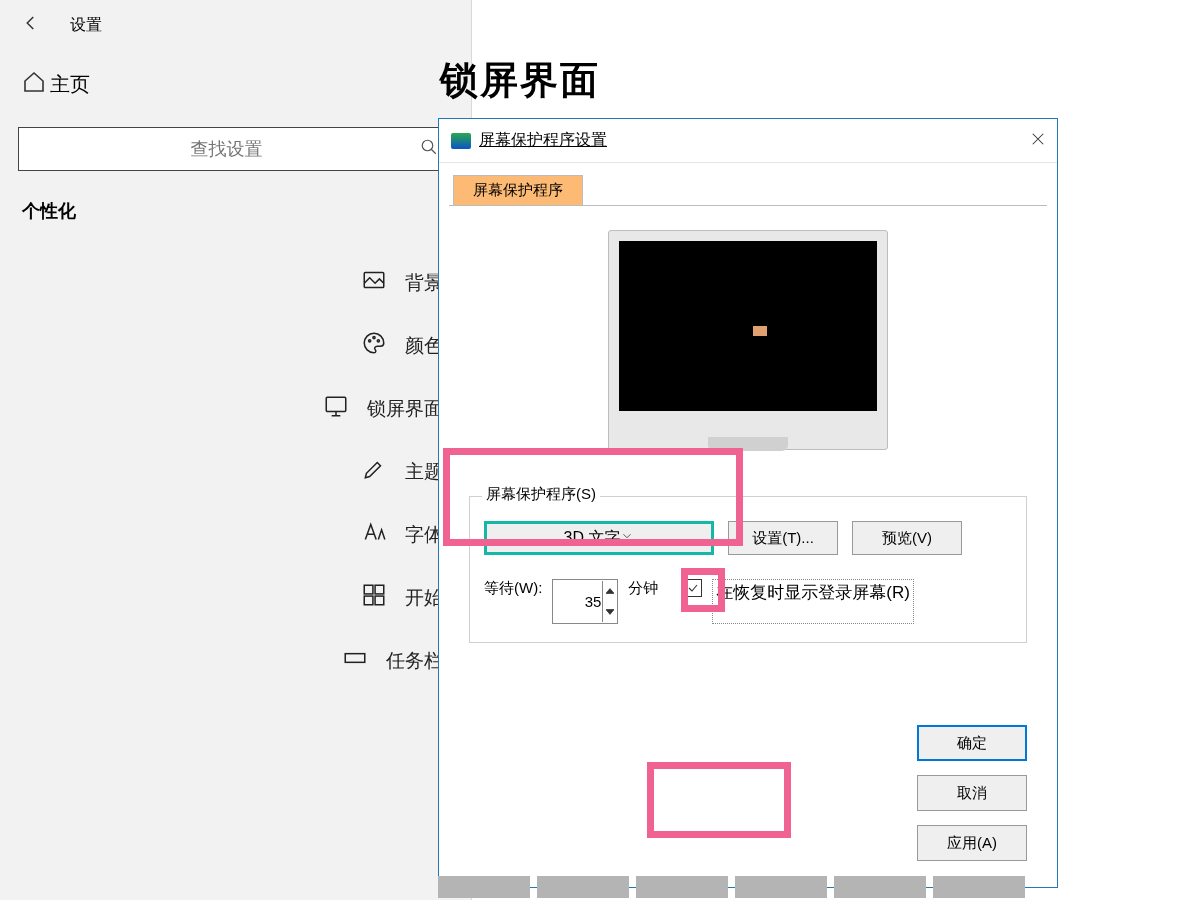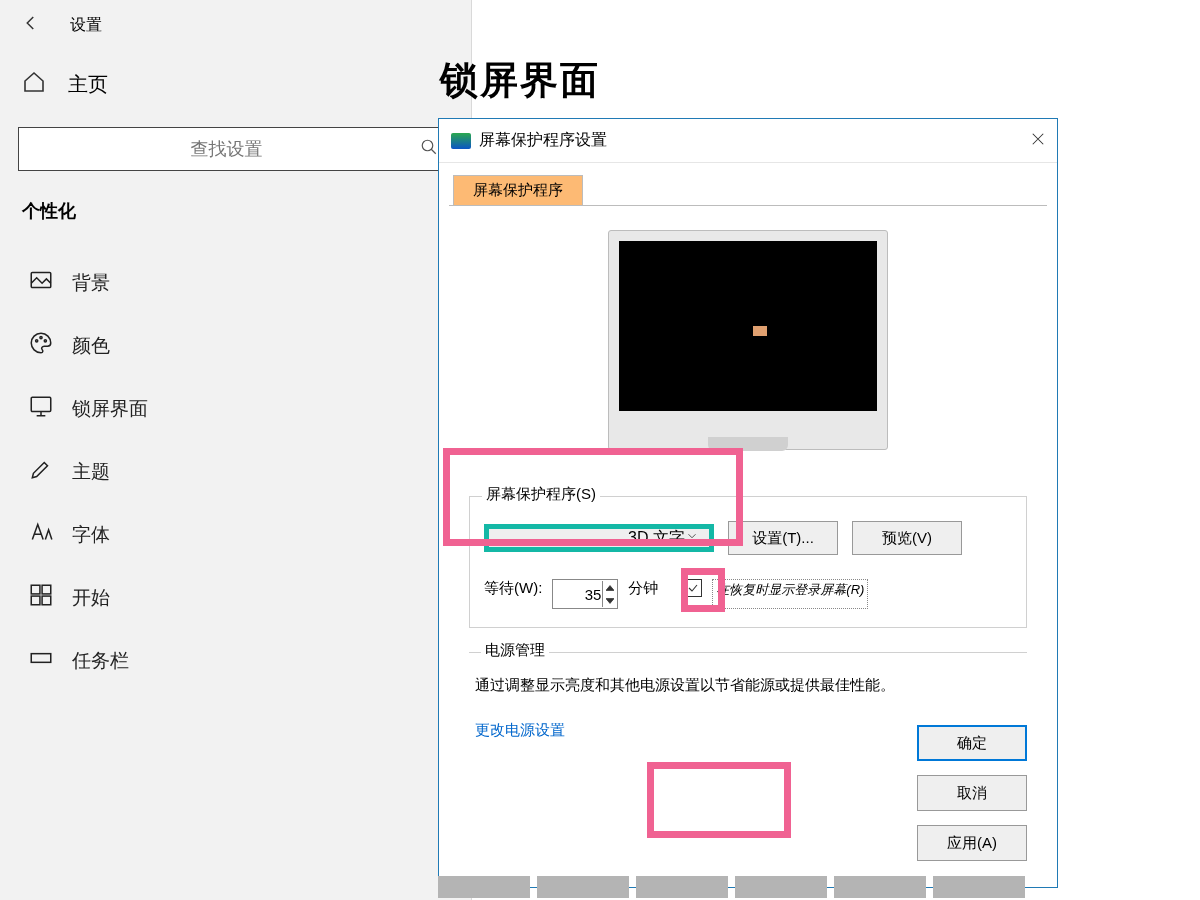--- a/index.html
+++ b/index.html
@@ -2,66 +2,66 @@
 <html><head>
 <meta charset="utf-8">
 <style>
   * { box-sizing: border-box; margin: 0; padding: 0; font-family: "Microsoft YaHei", "Segoe UI", sans-serif; }
   body { width: 1200px; height: 900px; background: #fff; overflow: hidden; position: relative; }
 
   
   .sidebar { position: absolute; left: 0; top: 0; width: 472px; height: 900px; background: #f2f2f2; border-right: 1px solid #d9d9d9; }
   .sb-top { display: flex; align-items: center; gap: 30px; padding: 14px 22px; font-size: 16px; }
   .back-arrow svg { width: 18px; height: 18px; stroke: #333; }
-  .sb-home-row { display: flex; align-items: center; gap: 22px; padding: 20px 22px; font-size: 20px; }
+  .sb-home-row { display: flex; align-items: center; gap: 4px; padding: 20px 22px; font-size: 20px; }
   .sb-home-row svg { width: 24px; height: 24px; stroke: #333; fill: none; stroke-width: 1.6; }
   .search-box { margin: 8px 18px 0 18px; height: 44px; border: 1.5px solid #444; background: #fff; display: flex; align-items: center; padding: 0 14px; justify-content: space-between; }
   .search-box input { border: none; outline: none; font-size: 18px; flex: 1; background: transparent; text-align: center; }
   .search-box svg { width: 18px; height: 18px; stroke: #555; fill: none; stroke-width: 1.6; }
   .section-title { padding: 28px 22px 10px 22px; font-size: 18px; font-weight: 700; }
   .nav-list { padding-top: 18px; }
-  .nav-item { display: flex; align-items: center; gap: 18px; padding: 16px 28px; font-size: 19px; color: #222; cursor: pointer; }
+  .nav-item { display: flex; align-items: center; gap: 18px; padding: 16px 28px; font-size: 19px; color: #222; cursor: pointer; justify-content: flex-end; }
   .nav-item svg { width: 26px; height: 26px; stroke: #222; fill: none; stroke-width: 1.4; }
 
   
   .main-title { position: absolute; left: 440px; top: 55px; font-size: 38px; font-weight: 600; letter-spacing: 2px; }
 
   
   .dialog { position: absolute; left: 438px; top: 118px; width: 620px; height: 770px; border: 1px solid #207ab5; background: #fff; display: flex; flex-direction: column; }
   .dlg-titlebar { height: 44px; display: flex; align-items: center; justify-content: space-between; padding: 0 10px 0 12px; border-bottom: 1px solid #e6e6e6; }
-  .dlg-titlebar .ttl { display: flex; align-items: center; gap: 8px; font-size: 16px; }
+  .dlg-titlebar .ttl { display: flex; align-items: center; gap: 8px; font-size: 16px; text-decoration: underline; }
   .dlg-titlebar .monitor-ico { width: 20px; height: 16px; background: linear-gradient(#2aa84f,#0b54c5); border-radius: 2px; }
   .dlg-close svg { width: 18px; height: 18px; stroke: #333; stroke-width: 1.4; }
   .dlg-tab { margin: 12px 0 0 14px; border: 1px solid #bcbcbc; border-bottom: none; width: 130px; height: 30px; display: flex; align-items: center; justify-content: center; font-size: 15px; background: #fdba74; }
   .dlg-body { border-top: 1px solid #bcbcbc; margin: 0 10px 10px 10px; padding: 24px 20px 10px 20px; flex: 1; position: relative; }
 
   
   .preview { width: 280px; height: 220px; margin: 0 auto; border: 1px solid #bcbcbc; border-radius: 3px; background: #e8e8e8; padding: 10px; position: relative; }
   .preview .screen { width: 100%; height: 170px; background: #000; position: relative; }
   .preview .screen .dot { position: absolute; left: 52%; top: 50%; width: 14px; height: 10px; background: #e0a070; }
   .preview .stand { position: absolute; bottom: -2px; left: 50%; transform: translateX(-50%); width: 80px; height: 14px; background: #d0d0d0; border-radius: 0 0 6px 6px; }
 
   
   .hl { position: absolute; border: 7px solid #f06292; pointer-events: none; }
 
   
   .grp-saver { border: 1px solid #d0d0d0; padding: 24px 14px 18px 14px; margin-top: 46px; position: relative; }
   .grp-saver .legend, .grp-power .legend { position: absolute; top: -12px; left: 12px; background: #fff; padding: 0 4px; font-size: 15px; }
   .row-saver { display: flex; align-items: center; gap: 14px; }
-  .dd { width: 230px; height: 28px; border: 5px solid #14b8a6; display: flex; align-items: center; justify-content: flex-end; padding: 0 10px; font-size: 16px; background: #efefef; }
+  .dd { width: 230px; height: 34px; border: 3px solid #14b8a6; display: flex; align-items: center; justify-content: center; padding: 0 10px; font-size: 16px; background: #efefef; }
   .dd svg { width: 14px; height: 14px; stroke:#333; fill:none; stroke-width:1.4; }
   .btn-sm { width: 110px; height: 34px; border: 1px solid #999; background: #efefef; font-size: 15px; }
   .row-wait { display: flex; gap: 10px; margin-top: 24px; font-size: 15px; }
-  .spin { width: 66px; height: 30px; border: 1px solid #888; display: flex; align-items: center; justify-content: flex-end; padding-right: 16px; position: relative; font-size: 15px; }
+  .spin { width: 66px; height: 45px; border: 1px solid #888; display: flex; align-items: center; justify-content: flex-end; padding-right: 16px; position: relative; font-size: 15px; }
   .spin .arrows { position: absolute; right: 1px; top: 1px; bottom: 1px; width: 14px; border-left: 1px solid #888; display:flex; flex-direction:column; }
   .spin .arrows div{ flex:1; display:flex; align-items:center; justify-content:center; }
   .spin .arrows svg{ width:8px; height:6px; stroke:#333; fill:#333;}
   .chk { width: 18px; height: 18px; border: 1.5px solid #333; display:inline-flex; align-items:center; justify-content:center; }
   .chk svg{ width:12px; height:12px; stroke:#333; stroke-width:2.2; fill:none;}
-  .resume-label { border:1px dotted #888; padding:1px 3px; font-size:13px;font-style:italic; }
+  .resume-label { border:1px dotted #888; padding:1px 3px; font-size:17px; }
 
   
   .grp-power { border-top: 1px solid #d0d0d0; margin-top: 24px; padding: 20px 6px 10px 6px; position: relative; }
   .grp-power p { font-size: 15px; line-height: 1.6; }
   .pwr-link { color: #0066cc; font-size: 15px; margin-top: 24px; display: inline-block; cursor: pointer; }
 
   
   .dlg-btns { position: absolute; bottom: 16px; right: 20px; display: flex; gap: 14px; flex-direction: column; }
   .dlg-btn { width: 110px; height: 36px; border: 1px solid #999; background: #efefef; font-size: 15px; }
   .dlg-btn.primary { border: 2px solid #0078d7; }
@@ -219,25 +219,20 @@
         <span style="width:6px"></span>
         <span class="chk">
           <svg viewBox="0 0 24 24">
               <path d="M4 12 L10 18 L20 6"></path>
             </svg>
         </span>
         <span class="resume-label">在恢复时显示登录屏幕(R)</span>
       </div>
     </div>
 
-    <div class="grp-power">
-      <span class="legend">电源管理</span>
-      <p>通过调整显示亮度和其他电源设置以节省能源或提供最佳性能。</p>
-      <a class="pwr-link">更改电源设置</a>
-    </div>
 
     <div class="dlg-btns">
       <button class="dlg-btn primary">确定</button>
       <button class="dlg-btn">取消</button>
       <button class="dlg-btn">应用(A)</button>
     </div>
 
     <div class="hl" style="left:-6px; top:242px; width:300px; height:98px;"></div>
     <div class="hl" style="left:232px; top:362px; width:44px; height:44px;"></div>
     <div class="hl" style="left:198px; top:556px; width:144px; height:76px;"></div>

